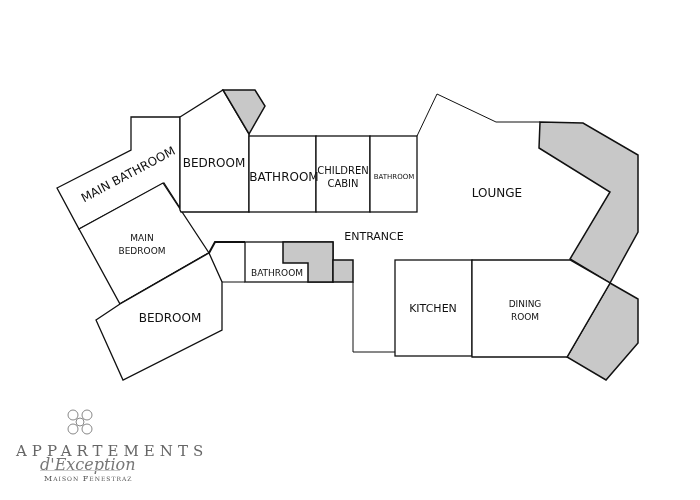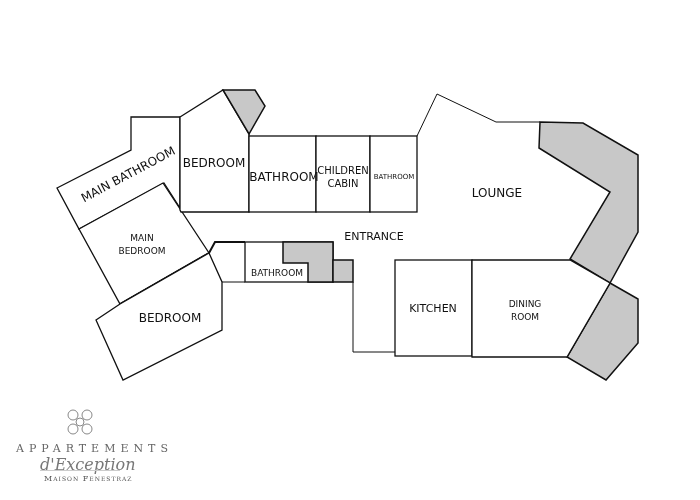--- a/index.html
+++ b/index.html
@@ -3,21 +3,21 @@
 <meta charset="utf-8">
 <style>
   html,body{margin:0;padding:0;background:#ffffff;}
   body{width:700px;height:500px;position:relative;overflow:hidden;font-family:"DejaVu Sans","Liberation Sans",sans-serif;}
   svg{position:absolute;left:0;top:0;}
   .wall{fill:#ffffff;stroke:#111;stroke-width:1.3;stroke-linejoin:miter;}
   .thick{fill:none;stroke:#111;stroke-width:2;}
   .thin{fill:none;stroke:#111;stroke-width:1;}
   .grey{fill:#c8c8c8;stroke:#111;stroke-width:1.5;}
   .lbl{font-family:"DejaVu Sans","Liberation Sans",sans-serif;fill:#111;text-anchor:middle;}
-  .logo-title{position:absolute;left:16px;top:442px;font-family:"DejaVu Serif","Liberation Serif",serif;font-size:11px;letter-spacing:5px;color:#666;}
+  .logo-title{position:absolute;left:16px;top:442px;font-family:"DejaVu Serif","Liberation Serif",serif;font-size:15px;letter-spacing:5px;color:#666;}
   .logo-sub{position:absolute;left:40px;top:455px;font-family:"DejaVu Serif","Liberation Serif",serif;font-style:italic;font-size:16px;color:#777;}
   .logo-rule{position:absolute;left:40px;top:470px;width:80px;height:1px;background:#ccc;}
   .logo-maison{position:absolute;left:44px;top:474px;font-family:"DejaVu Serif","Liberation Serif",serif;font-size:8px;letter-spacing:1px;color:#555;font-variant:small-caps;}
 </style>
 </head>
 <body>
 
 <svg width="700" height="500" viewBox="0 0 700 500">
 
   <g>

